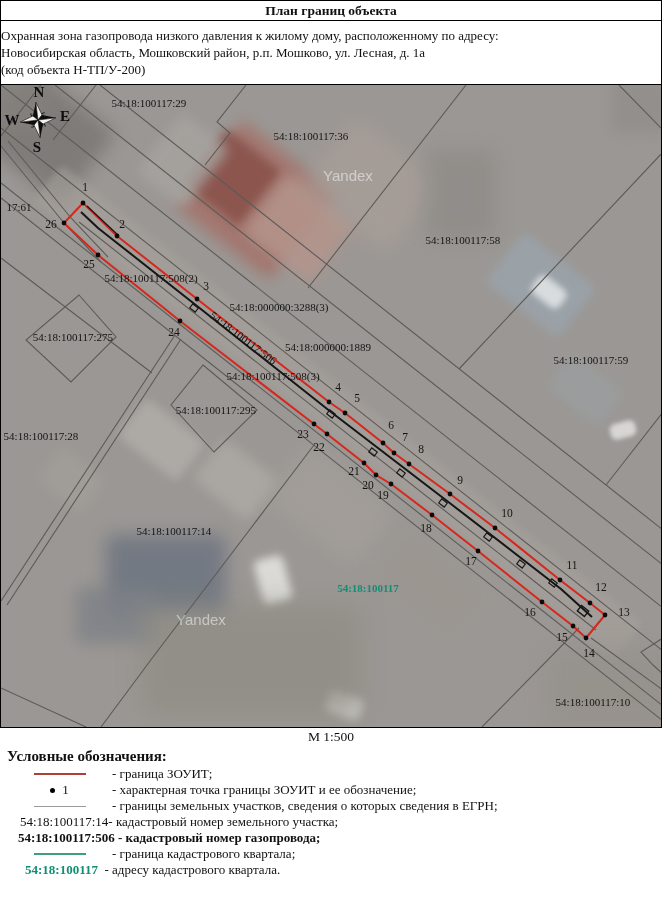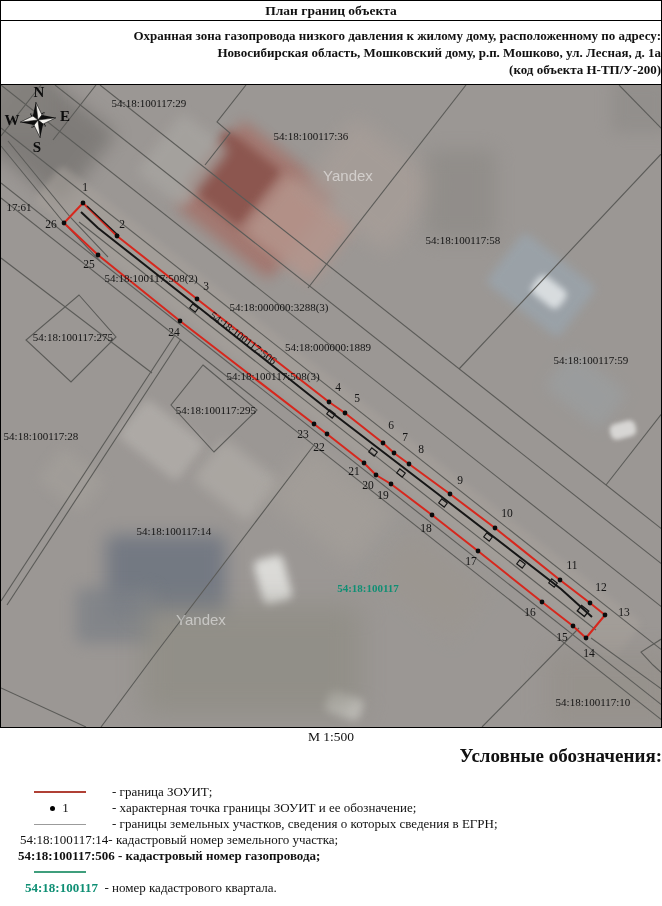--- a/index.html
+++ b/index.html
@@ -7,36 +7,36 @@
     position:relative;width:662px;height:906px;margin:0 auto;background:#fff;
     font-family:"Liberation Serif", serif;color:#111;overflow:hidden;
   }
   .titlebox{
     box-sizing:border-box;width:662px;height:21px;border:1px solid #000;
     display:flex;align-items:center;justify-content:center;
     font-weight:bold;font-size:13.5px;
   }
   .subtitlebox{
     box-sizing:border-box;width:662px;height:64px;border:1px solid #000;border-top:none;
-    display:flex;flex-direction:column;align-items:flex-end;justify-content:center;
-    font-weight:bold;font-size:13px;line-height:17px;text-align:center;
+    display:flex;flex-direction:column;align-items:flex-start;justify-content:center;
+    font-weight:normal;font-size:13px;line-height:17px;text-align:center;
   }
   .mapbox{
     box-sizing:border-box;position:relative;width:662px;height:643px;
     border-left:1px solid #000;border-right:1px solid #000;border-bottom:1px solid #000;
     background:#9b9794;overflow:hidden;
   }
   .patch{position:absolute;pointer-events:none;}
   #map-svg{position:absolute;left:0;top:0;}
   .scalebar{
     width:662px;height:18px;display:flex;justify-content:center;
     font-size:13.5px;margin-top:1px;
   }
   .legend{padding:0 0 0 7px;font-size:13px;line-height:16.4px;}
-  .legend-heading{font-weight:bold;font-size:19px;margin:1px 0 20px 0;text-align:right;}
+  .legend-heading{font-weight:bold;font-size:15px;margin:1px 0 2px 0;}
   .lrow{display:flex;align-items:center;height:16px;}
   .lswatch{width:105px;display:flex;align-items:center;justify-content:center;flex:0 0 105px;}
   .lswatch .line{width:52px;height:0;border-top:2px solid #000;}
   .lswatch.red .line{border-top:2px solid #b04035;}
   .lswatch.gray .line{border-top:1.5px solid #9b9b9b;}
   .lswatch.black .line{border-top:2.5px solid #101010;}
   .lswatch.green .line{border-top:2px solid #3f9e7c;}
   .pointsym{display:flex;align-items:center;gap:7px;}
   .pointsym .dot{width:5px;height:5px;border-radius:50%;background:#000;}
   .lrow.noswatch{padding-left:13px;align-items:flex-end;}
@@ -47,21 +47,21 @@
 <body>
 
 <div class="page">
 
   <div class="titlebox">
     <span>План границ объекта</span>
   </div>
 
   <div class="subtitlebox">
     <div>Охранная зона газопровода низкого давления к жилому дому, расположенному по адресу:</div>
-    <div>Новосибирская область, Мошковский дому, р.п. Мошково, ул. Лесная, д. 1а</div>
+    <div>Новосибирская область, Мошковский район, р.п. Мошково, ул. Лесная, д. 1а</div>
     <div>(код объекта Н-ТП/У-200)</div>
   </div>
 
   <div class="mapbox" id="mapbox">
     <div id="map-patches">
         <div class="patch" style="left: -10px; top: 5px; width: 110px; height: 90px; background: rgb(120, 117, 114); opacity: 0.8; filter: blur(9px); transform: rotate(38deg); border-radius: 6px;"></div>
         <div class="patch" style="left: -20px; top: -15px; width: 70px; height: 60px; background: rgb(132, 129, 125); opacity: 0.8; filter: blur(8px); transform: rotate(0deg); border-radius: 6px;"></div>
         <div class="patch" style="left: -33px; top: 304px; width: 740px; height: 46px; background: rgb(168, 162, 156); opacity: 0.55; filter: blur(3px); transform: rotate(38.3deg); border-radius: 6px;"></div>
         <div class="patch" style="left: 195px; top: 60px; width: 120px; height: 110px; background: rgb(163, 116, 108); opacity: 0.9; filter: blur(7px); transform: rotate(38deg); border-radius: 6px;"></div>
         <div class="patch" style="left: 197px; top: 58px; width: 70px; height: 70px; background: rgb(138, 83, 76); opacity: 0.9; filter: blur(5px); transform: rotate(38deg); border-radius: 6px;"></div>
@@ -255,20 +255,21 @@
     </div>
 
     <div class="lrow noswatch" style="padding-left:11px;font-weight:bold;">
       <span class="ltext">54:18:100117:506 -</span>&nbsp;<span class="ltext">кадастровый номер газопровода;</span>
     </div>
 
     <div class="lrow">
       <span class="lswatch green">
           <span class="line"></span>
         </span>
+      <span class="ltext">- граница кадастрового квартала;</span>
     </div>
 
     <div class="lrow noswatch" style="padding-left:18px;">
-      <span class="ltext greennum">54:18:100117</span>&nbsp;&nbsp;<span class="ltext">- номер кадастрового квартала.</span>
+      <span class="ltext greennum">54:18:100117</span>&nbsp;&nbsp;<span class="ltext">- адресу кадастрового квартала.</span>
     </div>
   </div>
 
 </div>
 
 </body></html>

